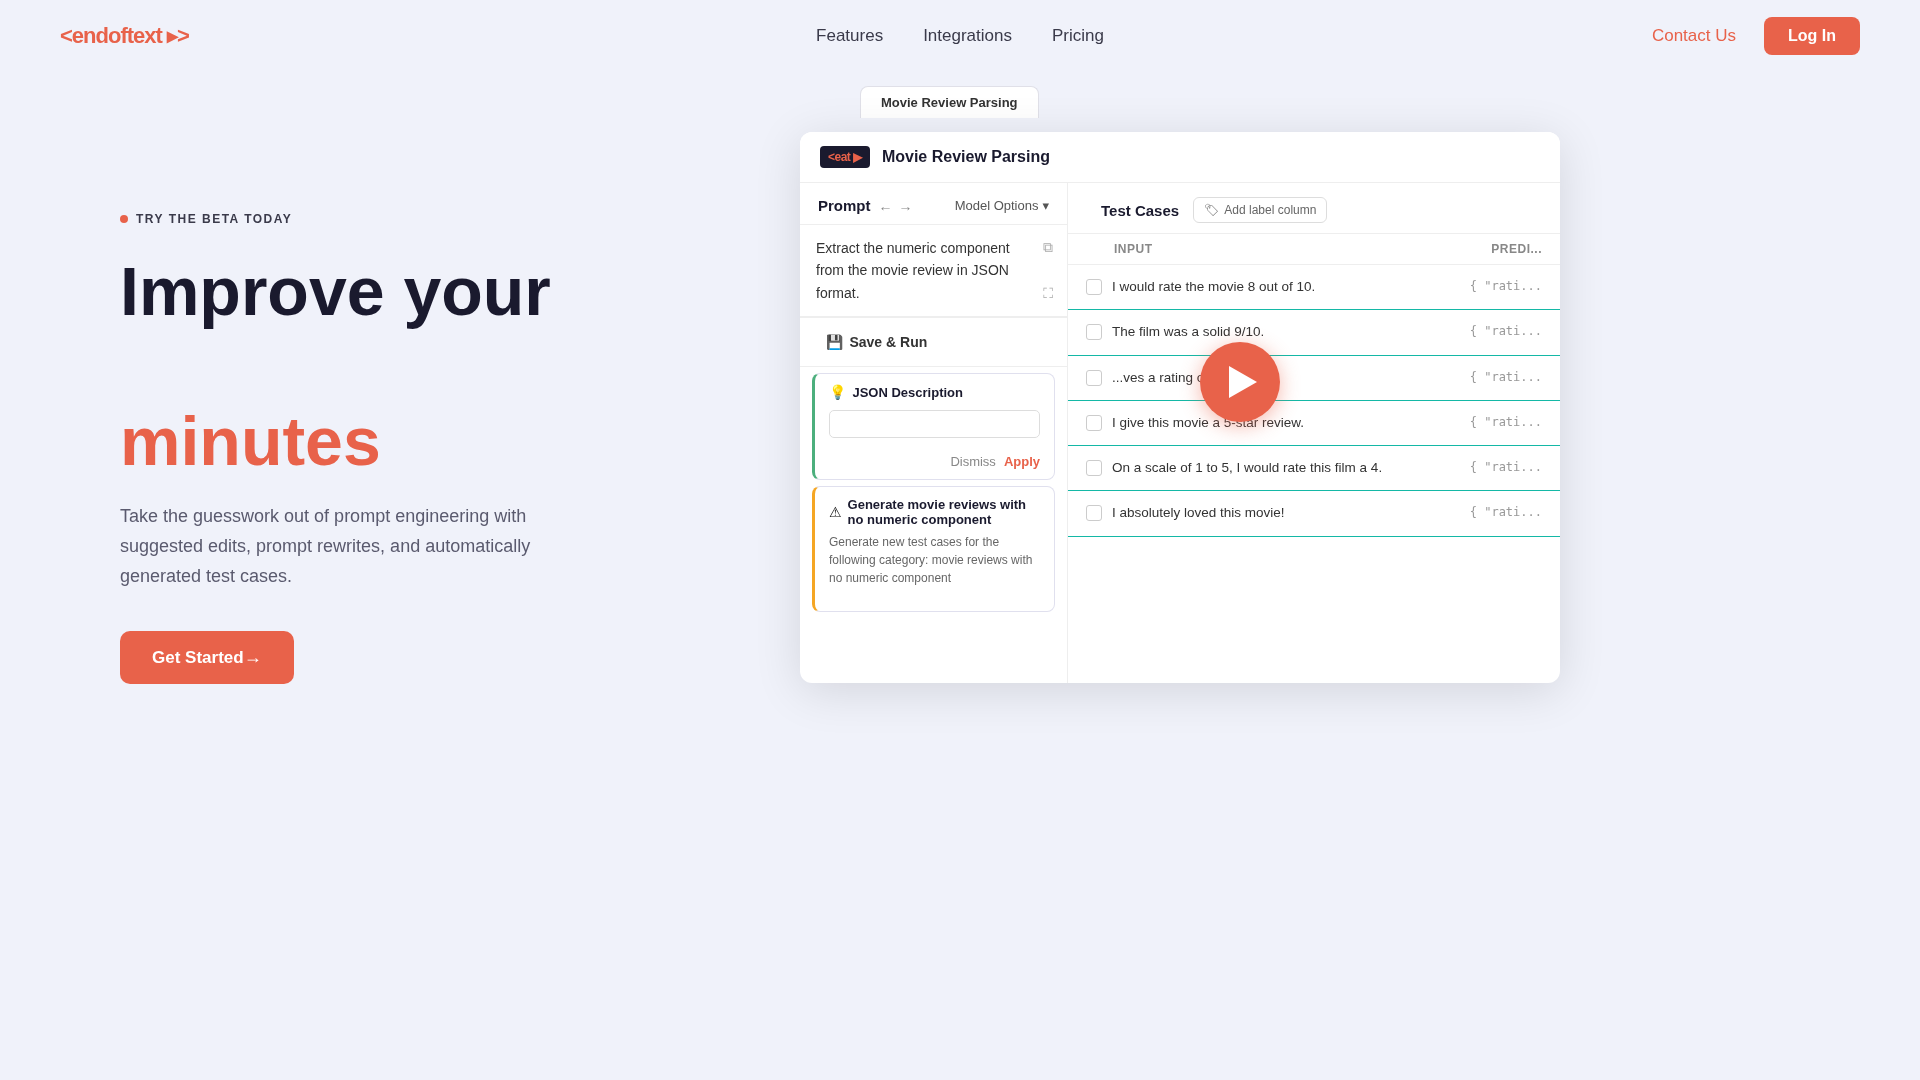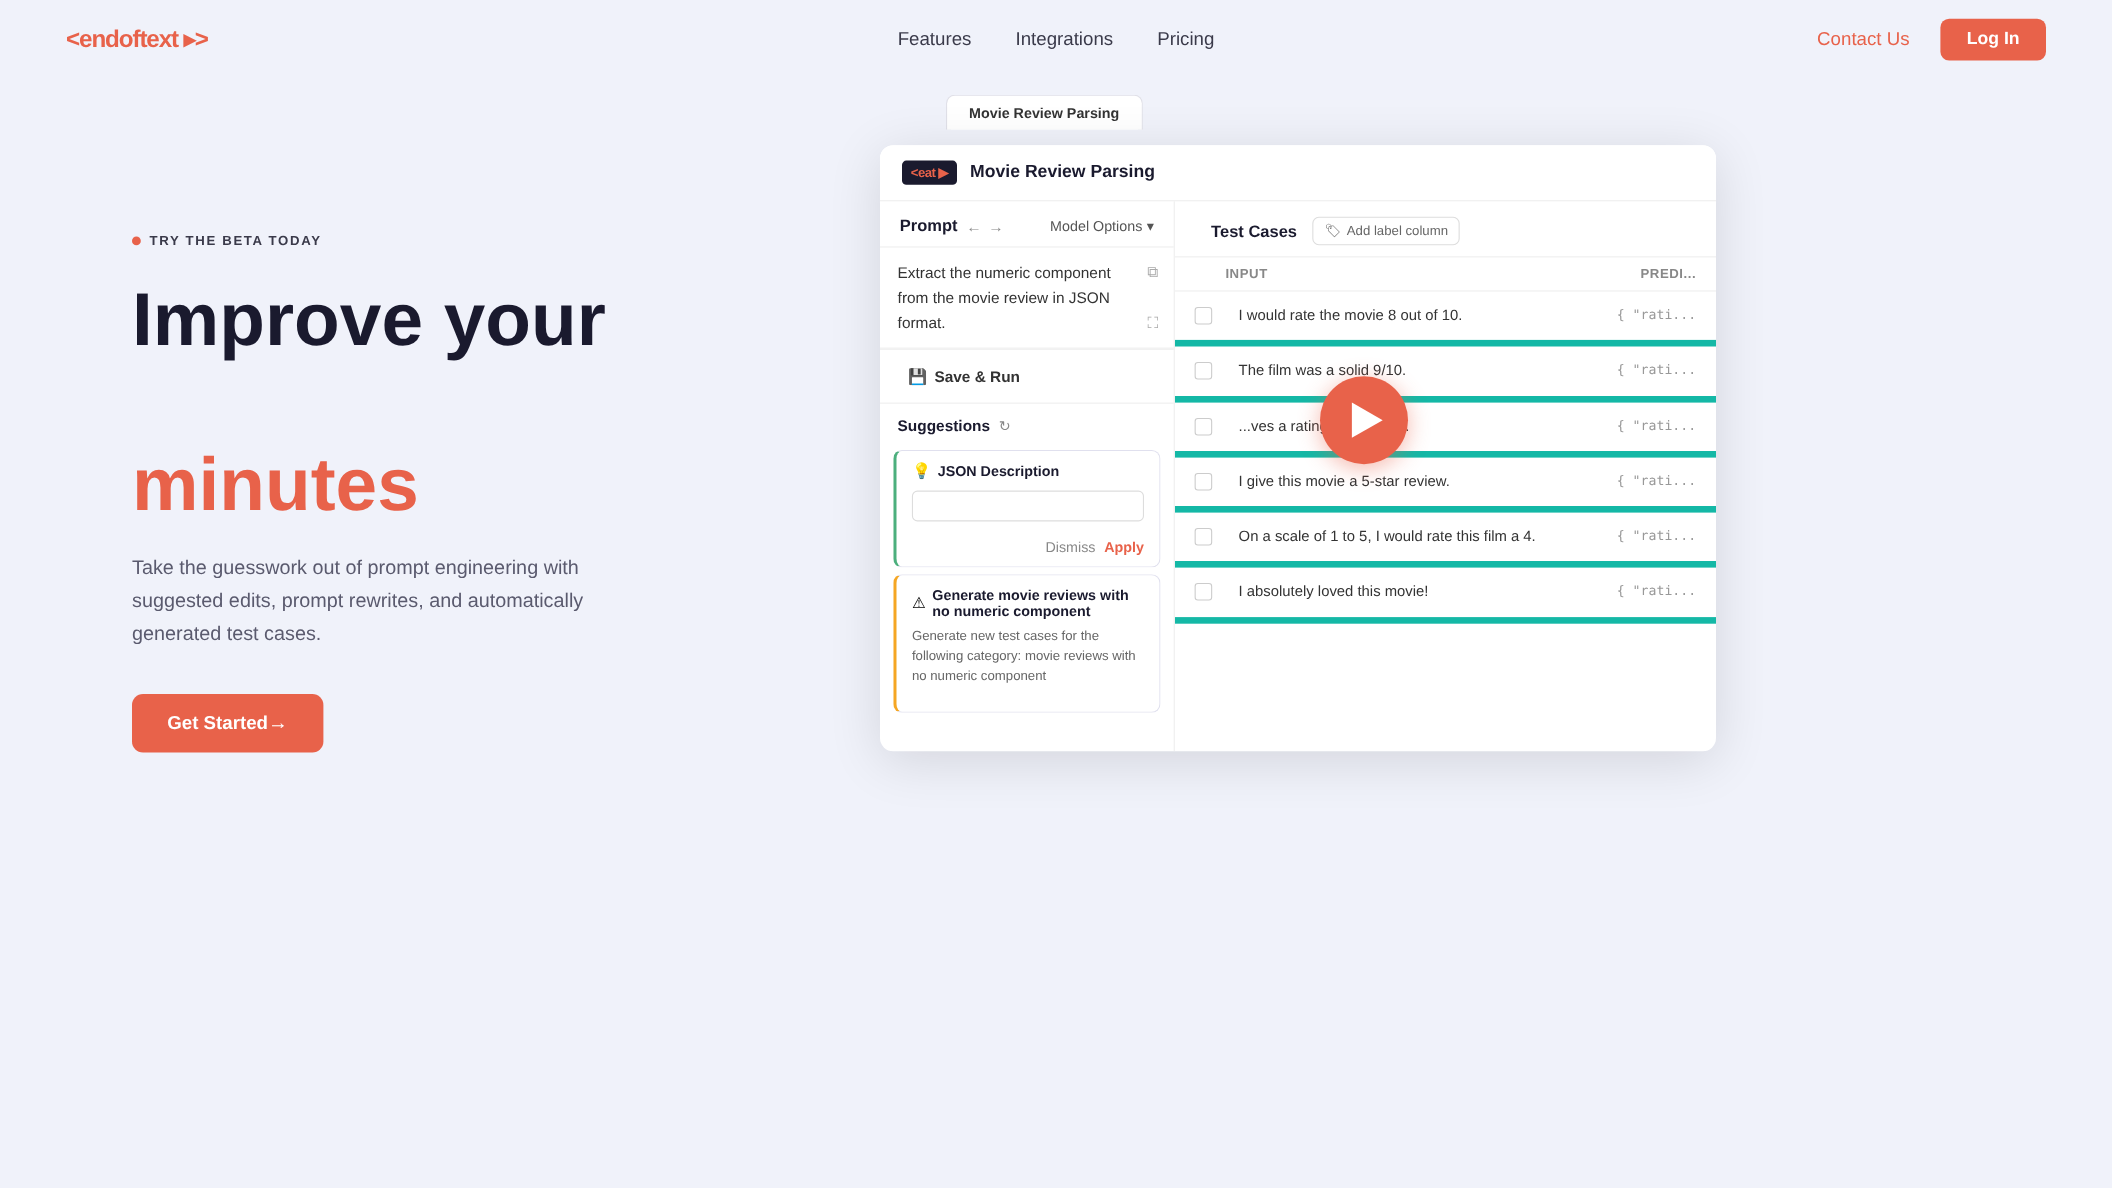--- a/index.html
+++ b/index.html
@@ -364,22 +364,22 @@
     .col-input { flex: 1; }
     .col-pred { width: 120px; text-align: right; }
     .tc-rows {
       flex: 1;
       overflow-y: auto;
     }
     .tc-row {
       display: flex;
       align-items: flex-start;
       padding: 12px 18px;
-      border-bottom: 6px solid #14b8a6;
-      gap: 24px;
+      border-bottom: 1px solid #14b8a6;
+      gap: 10px;
     }
     .tc-checkbox {
       width: 16px;
       height: 16px;
       border: 1.5px solid #ccc;
       border-radius: 3px;
       margin-top: 2px;
       flex-shrink: 0;
     }
     .tc-input-text {
@@ -518,24 +518,20 @@
             <span class="expand-icon">⛶</span>
           </div>
           <div class="save-run-row">
             <button class="save-run-btn">
               <span>💾</span>
               <span>Save &amp; Run</span>
             </button>
           </div>
 
           <div class="suggestions-section">
-            <div class="suggestions-header">
-              <span class="suggestions-title">Suggestions</span>
-              <span class="refresh-icon">↻</span>
-            </div>
 
             <div class="suggestion-card green-border">
               <div class="suggestion-card-header">
                 <span class="suggestion-icon">💡</span>
                 <span class="suggestion-name">JSON Description</span>
               </div>
               <input class="suggestion-input" type="text" style="">
               <div class="suggestion-actions">
                 <button class="dismiss-btn">Dismiss</button>
                 <button class="apply-btn">Apply</button>

